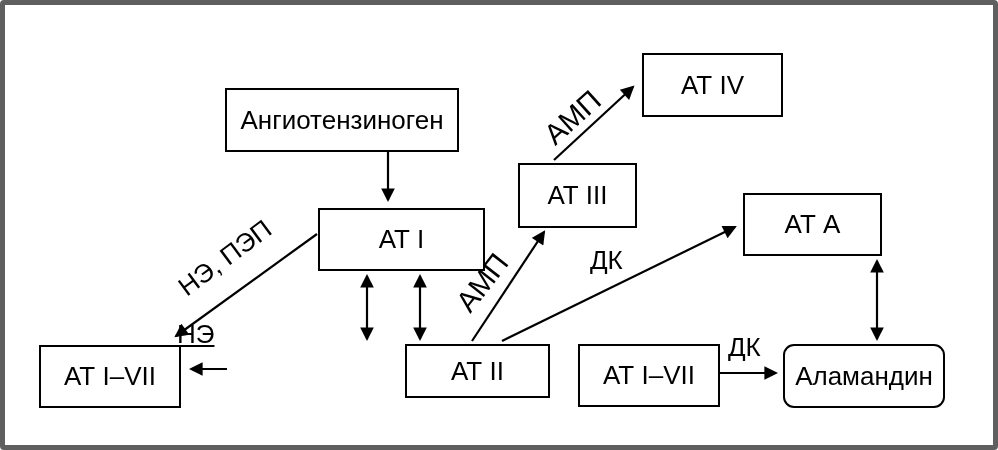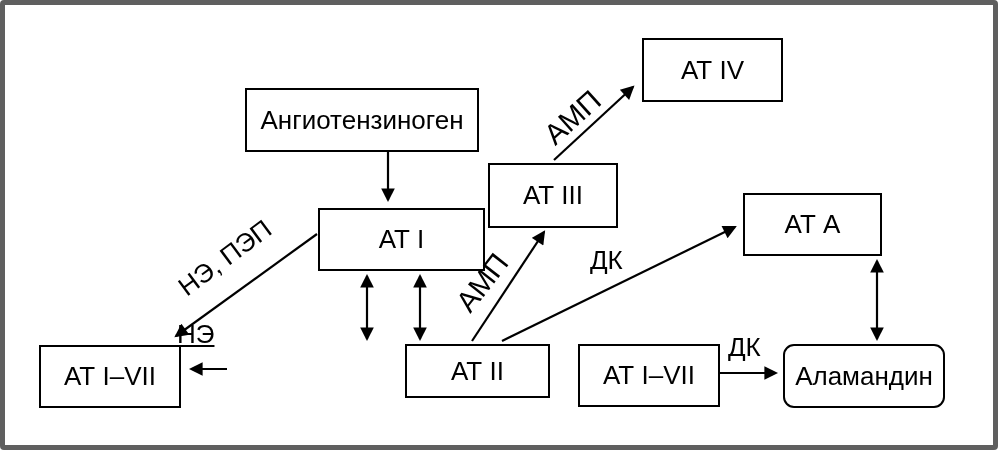--- a/index.html
+++ b/index.html
@@ -91,27 +91,27 @@
       <line x1="502" y1="341" x2="735" y2="227" marker-end="url(#ah)"></line>
 
       <line x1="227" y1="369" x2="191" y2="369" marker-end="url(#ah)"></line>
 
       <line x1="720" y1="373" x2="776" y2="373" marker-end="url(#ah)"></line>
 
       <line x1="877" y1="261" x2="877" y2="339" marker-start="url(#ah)" marker-end="url(#ah)"></line>
     </g>
   </svg>
 
-  <div class="node" style="left:225px; top:88px;  width:234px; height:64px;margin-left:20px;">Ангиотензиноген</div>
+  <div class="node" style="left:225px; top:88px;  width:234px; height:64px;">Ангиотензиноген</div>
 
   <div class="node" style="left:318px; top:208px; width:167px; height:63px;">АТ I</div>
 
-  <div class="node" style="left:488px; top:163px; width:130px; height:65px;">АТ III</div>
+  <div class="node" style="left:518px; top:163px; width:119px; height:65px;">АТ III</div>
 
-  <div class="node" style="left:642px; top:38px;  width:141px; height:64px;">АТ IV</div>
+  <div class="node" style="left:642px; top:53px;  width:141px; height:64px;">АТ IV</div>
 
   <div class="node" style="left:743px; top:193px; width:139px; height:63px;text-align:right;">АТ А</div>
 
   <div class="node" style="left:39px;  top:345px; width:142px; height:63px;">АТ I–VII</div>
 
 
   <div class="node" style="left:405px; top:344px; width:145px; height:54px;">АТ II</div>
 
   <div class="node" style="left:578px; top:344px; width:142px; height:63px;">АТ I–VII</div>
 

